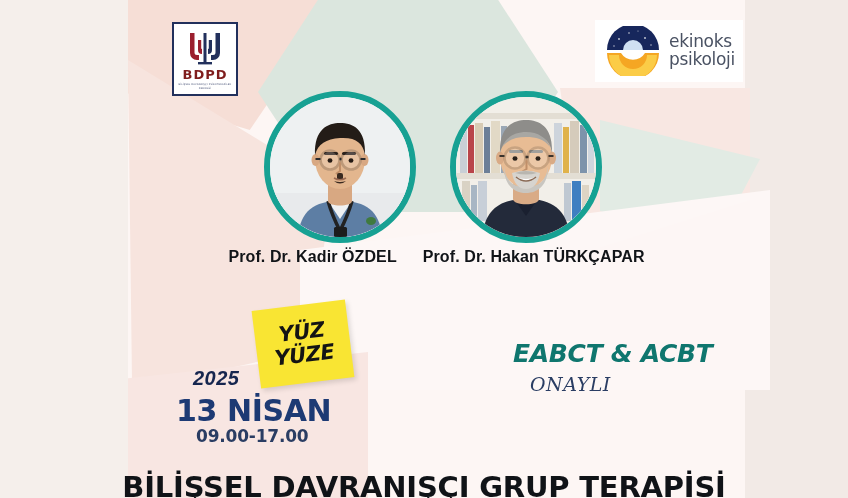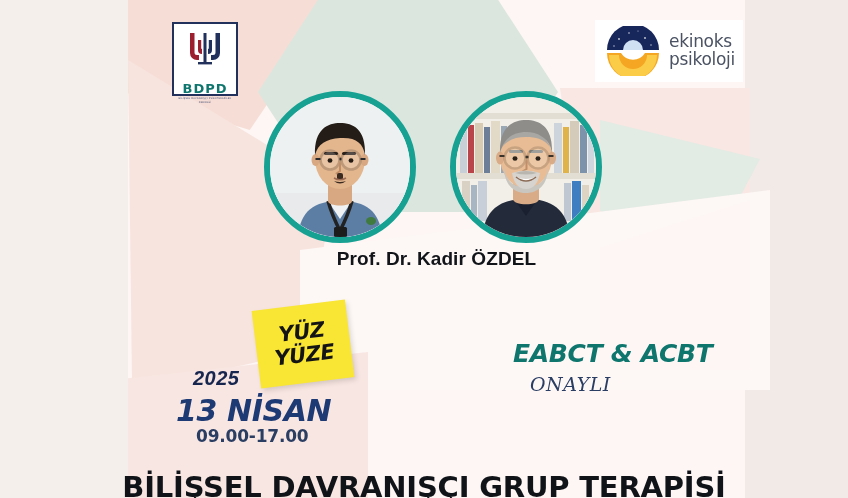--- a/index.html
+++ b/index.html
@@ -79,23 +79,23 @@
     display:flex;flex-direction:column;align-items:center;justify-content:flex-start;
     padding-top:5px;
   }
   .bdpd-mark{position:relative;width:46px;height:36px;}
   .bdpd-mark svg{display:block;}
   .bdpd-word{
     font-family:"DejaVu Sans", sans-serif;
     font-weight:700;
     font-size:13px;
     letter-spacing:1px;
-    color:#0f766e;
+    color:#7f1d1d;
     line-height:1;
-    margin-top:17px;
+    margin-top:3px;
   }
   .bdpd-sub{
     font-family:"DejaVu Sans", sans-serif;
     font-size:2.4px;
     letter-spacing:.2px;
     color:#4a5578;
     line-height:1.5;
     text-align:center;
     width:58px;
     margin-top:2px;
@@ -128,21 +128,21 @@
     background:#f2f2f2;
   }
   .portrait.left{left:264px;top:91px;}
   .portrait.right{left:450px;top:91px;}
   .portrait svg{display:block;width:100%;height:100%;}
 
   .speaker-names{
     position:absolute;left:128px;top:248px;width:617px;
     display:flex;justify-content:center;gap:26px;
     font-family:"Liberation Sans", sans-serif;
-    font-weight:700;font-size:19px;color:#111418;
+    font-weight:700;font-size:16px;color:#111418;
     letter-spacing:.1px;
   }
 
   
   .sticker{
     position:absolute;left:256px;top:305px;width:94px;height:78px;
     background:#f9e533;
     transform:rotate(-7deg);
     box-shadow:2px 3px 5px rgba(0,0,0,.13);
     display:flex;flex-direction:column;align-items:center;justify-content:center;
@@ -157,21 +157,21 @@
   
   .date-year{
     position:absolute;left:193px;top:367px;
     font-family:Liberation Sans, sans-serif;
     font-style:italic;font-weight:700;
     font-size:20px;color:#16264f;letter-spacing:.5px;
   }
   .date-day{
     position:absolute;left:176px;top:393px;
     font-family:"DejaVu Sans", sans-serif;
-    font-style:italic;font-weight:700;
+    font-weight:700;
     font-size:30px;color:#1d3a74;letter-spacing:-.4px;
   }
   .date-time{
     position:absolute;left:196px;top:426px;
     font-family:"DejaVu Sans", sans-serif;
     font-weight:700;font-size:17px;color:#2a3d63;letter-spacing:-.2px;text-align:right;
   }
 
   
   .eabct-main{
@@ -350,20 +350,21 @@
 
       <path d="M60 80 q10 8 20 0 q-10 4 -20 0 z" fill="#ffffff"></path>
       <path d="M60 80 q10 8 20 0" stroke="#8a6a55" stroke-width="1.5" fill="none"></path>
 
       <path d="M59 76 q11 -4 22 0 q-11 3 -22 0 z" fill="#b9b6b0"></path>
     </svg>
   </div>
 
   <div class="speaker-names">
     <div>Prof. Dr. Kadir ÖZDEL</div>
+    <div>Prof. Dr. Hakan TÜRKÇAPAR</div>
   </div>
 
   <div class="sticker">
     <span>YÜZ</span>
     <span>YÜZE</span>
   </div>
 
   <div class="date-year">2025</div>
   <div class="date-day">13 NİSAN</div>
   <div class="date-time">09.00-17.00</div>

